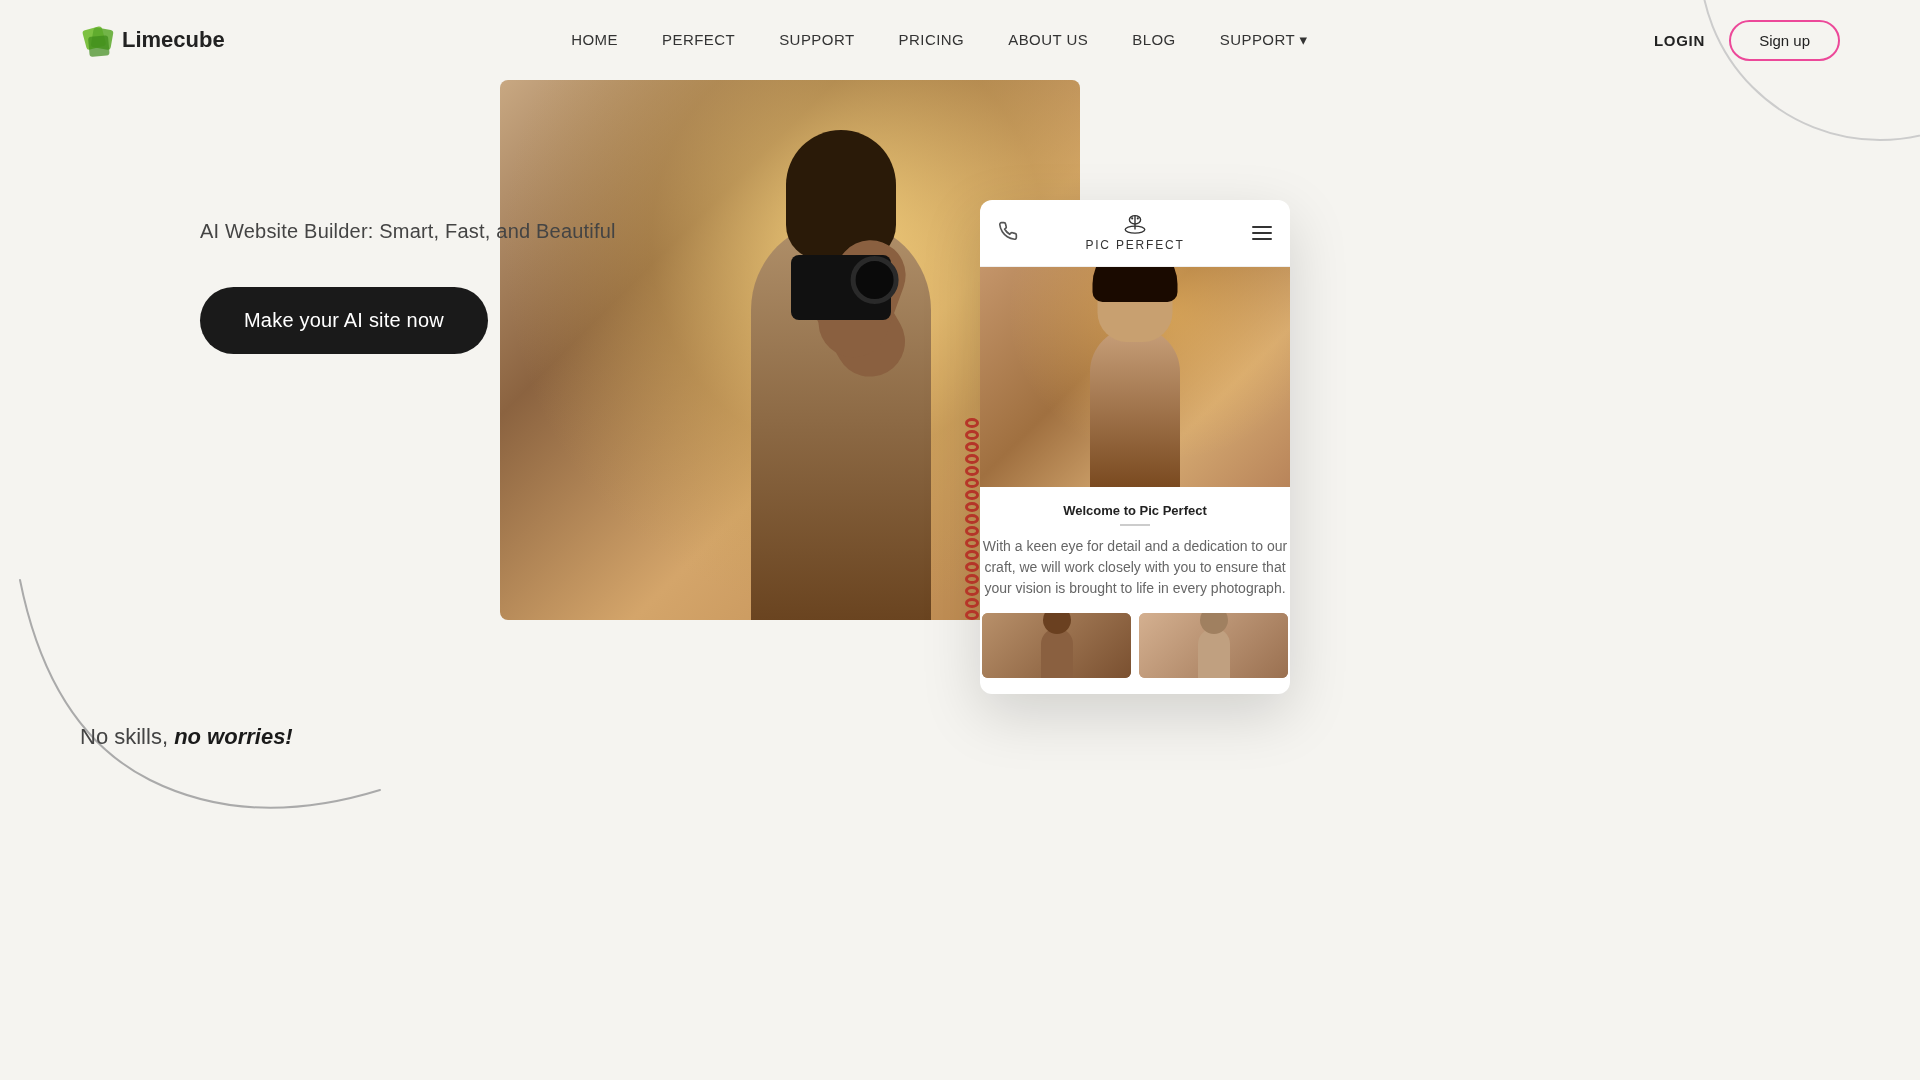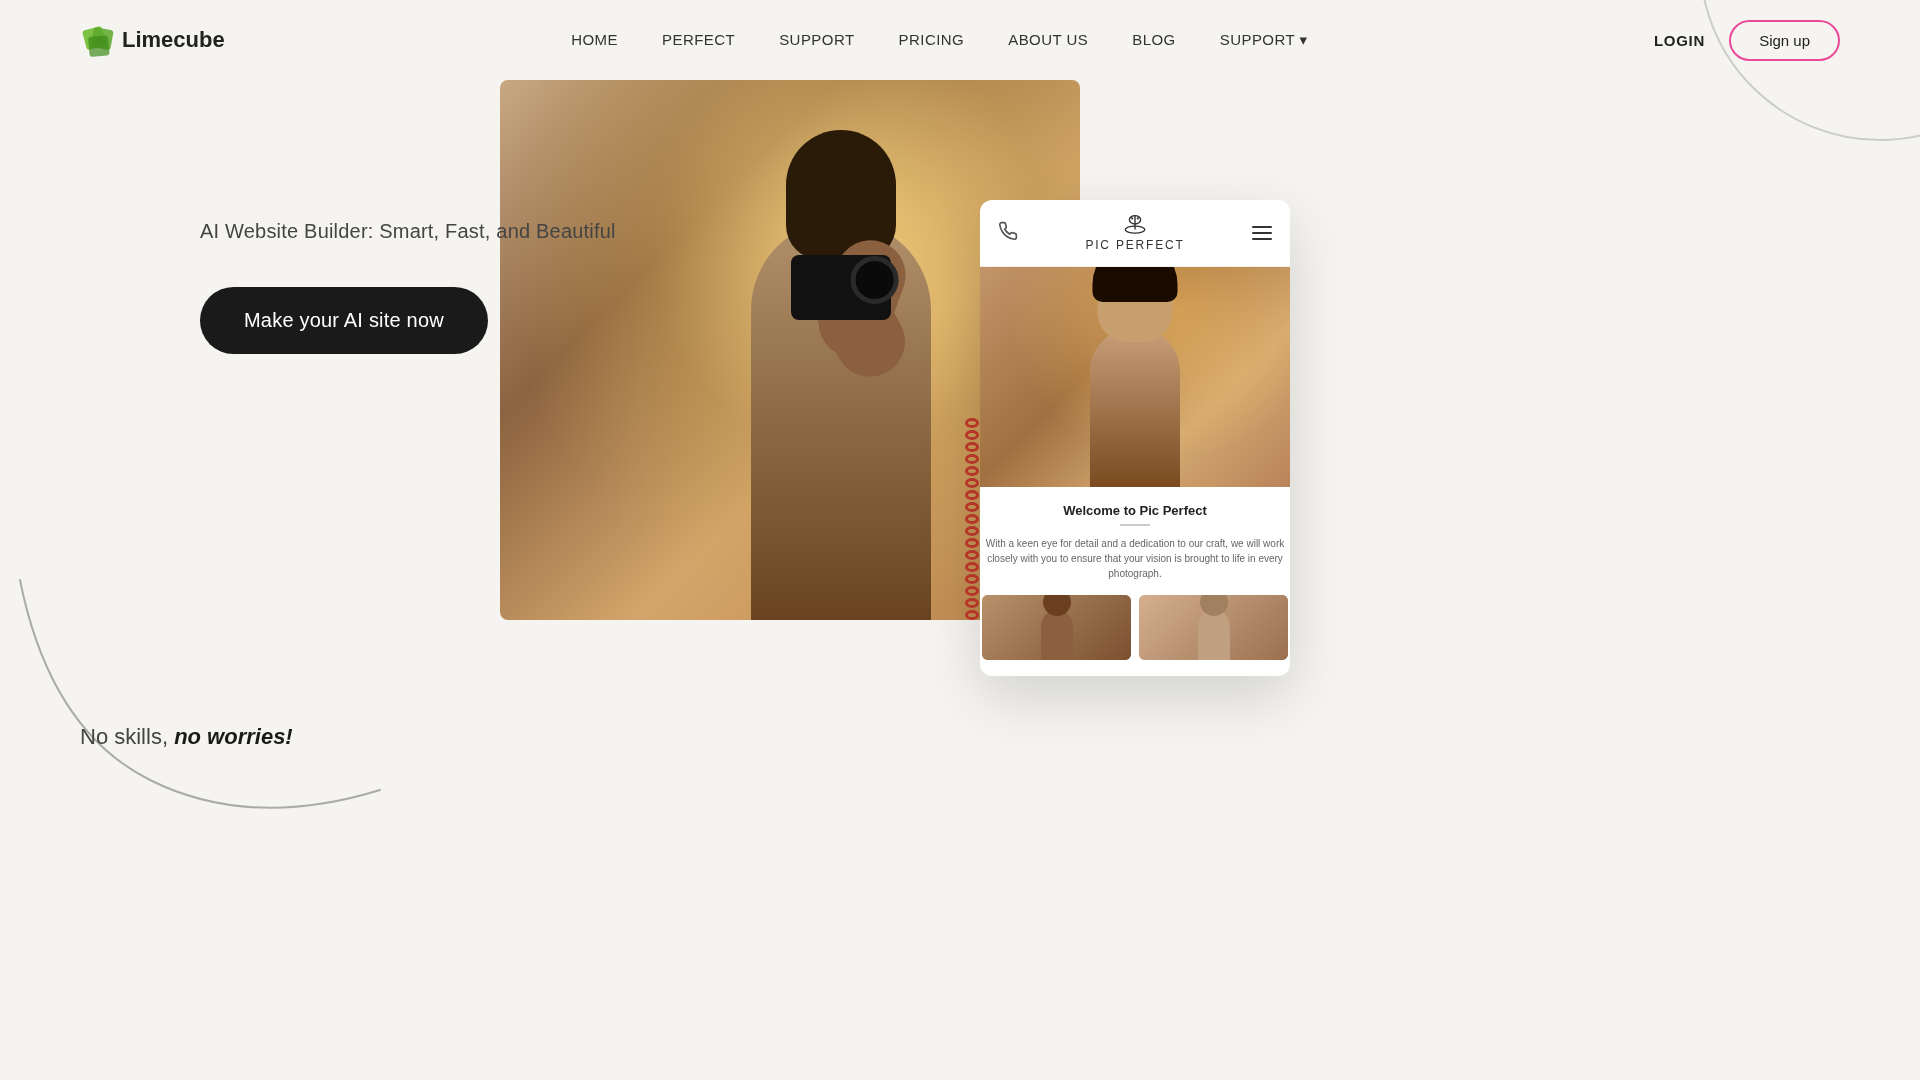--- a/index.html
+++ b/index.html
@@ -231,21 +231,21 @@
       text-align: center;
       margin-bottom: 6px;
     }
     .card-divider {
       width: 30px;
       height: 2px;
       background: #ccc;
       margin: 0 auto 10px;
     }
     .card-desc {
-      font-size: 10px;
+      font-size: 14px;
       color: #666;
       text-align: center;
       line-height: 1.5;
       margin-bottom: 14px;
     }
 
     .card-thumbnails {
       display: flex;
       gap: 8px;
     }

